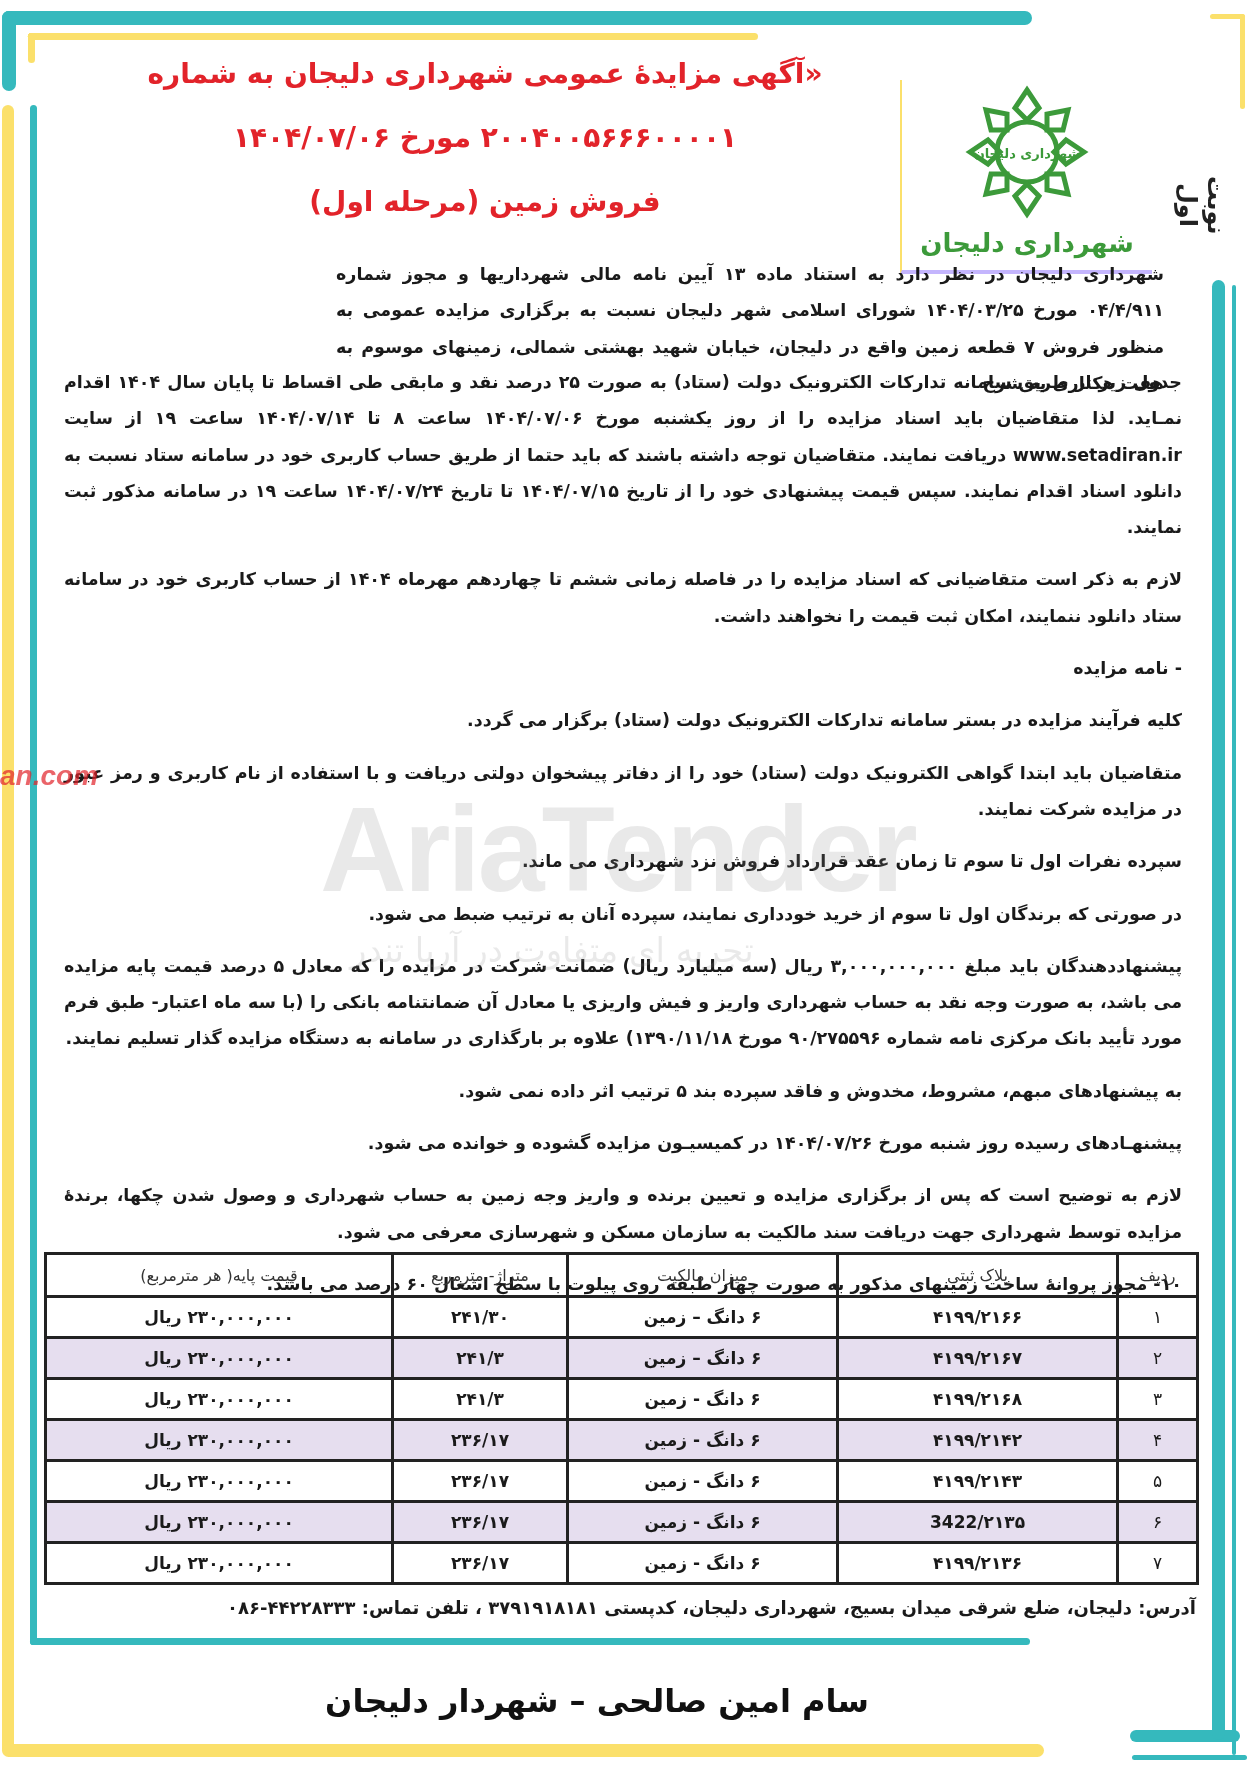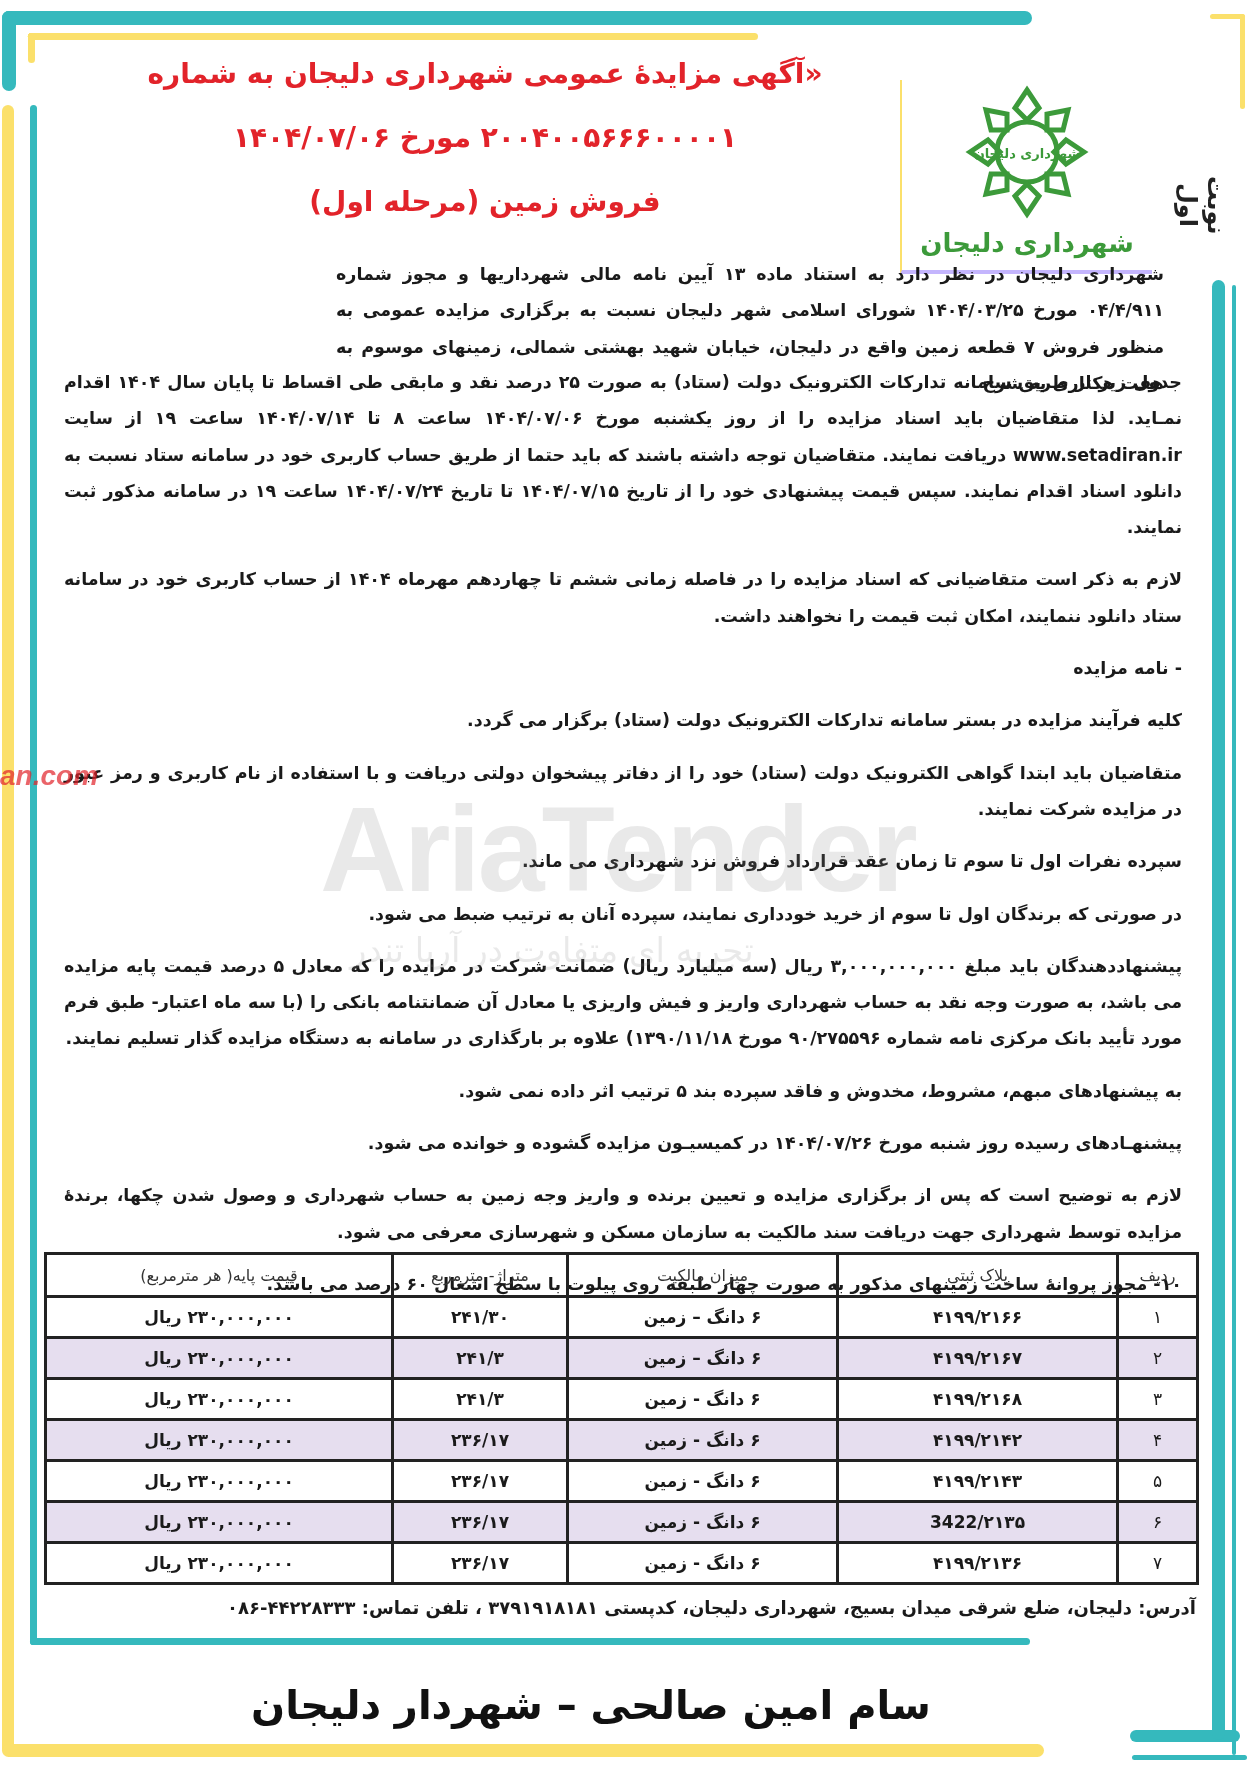--- a/index.html
+++ b/index.html
@@ -68,22 +68,22 @@
     table.plots th { font-weight: normal; font-size: 16px; height: 40px; color: #333; }
     table.plots td { font-size: 17px; font-weight: bold; }
     table.plots td.rownum { font-weight: normal; }
     table.plots tr.shaded td { background: #e6deef; }
 
     .address {
       position: absolute; left: 44px; width: 1152px; top: 1597px; direction: rtl;
       font-size: 18px; font-weight: bold; text-align: right;
     }
     .signature {
-      position: absolute; left: 66px; width: 1050px; top: 1682px; text-align: center;
-      direction: rtl; font-size: 40px; font-weight: bold; color: #111;
+      position: absolute; left: 72px; width: 1050px; top: 1682px; text-align: center;
+      direction: rtl; font-size: 32px; font-weight: bold; color: #111;
     }
   </style>
 </head>
 <body>
 
 <div class="bar teal" style="left:2px; top:11px; width:430px; height:14px; width:430px;"></div>
 <div class="bar teal" style="left:2px; top:11px; width:1030px; height:14px;"></div>
 <div class="bar teal" style="left:2px; top:11px; width:14px; height:80px;"></div>
 <div class="bar yellow" style="left:28px; top:33px; width:352px; height:7px;"></div>
 <div class="bar yellow" style="left:28px; top:33px; width:352px; height:7px; width:352px;"></div>

